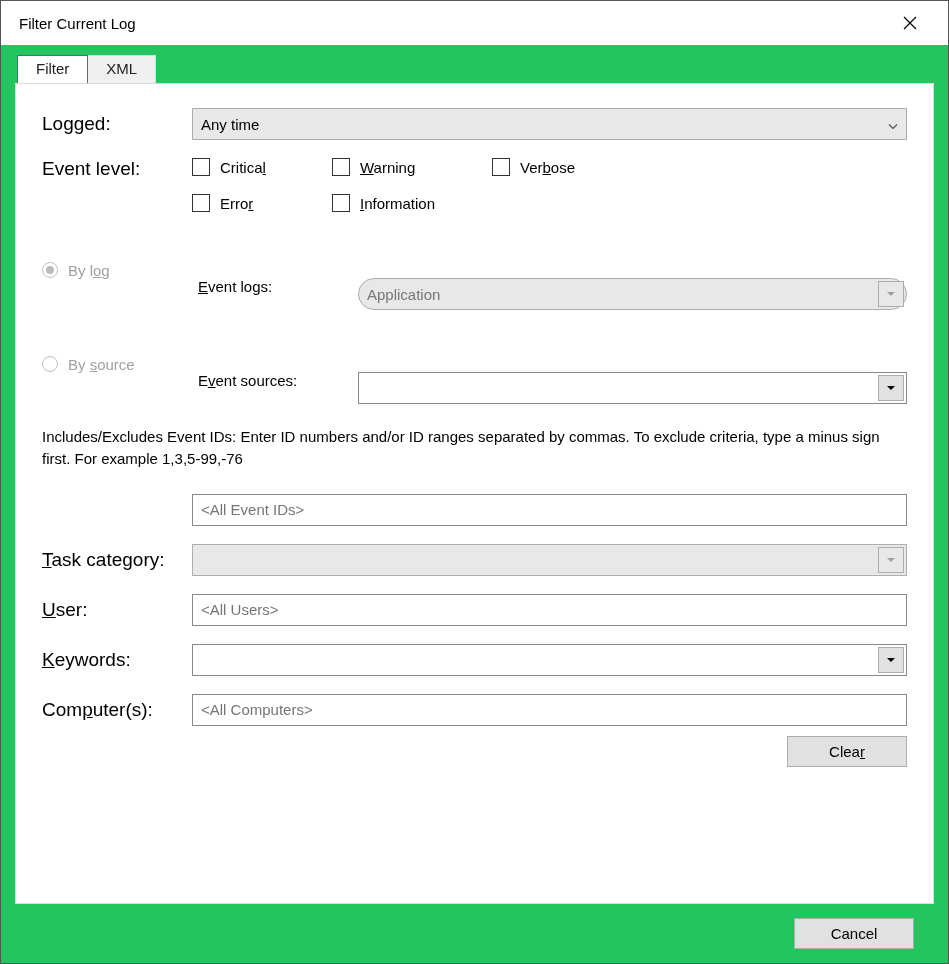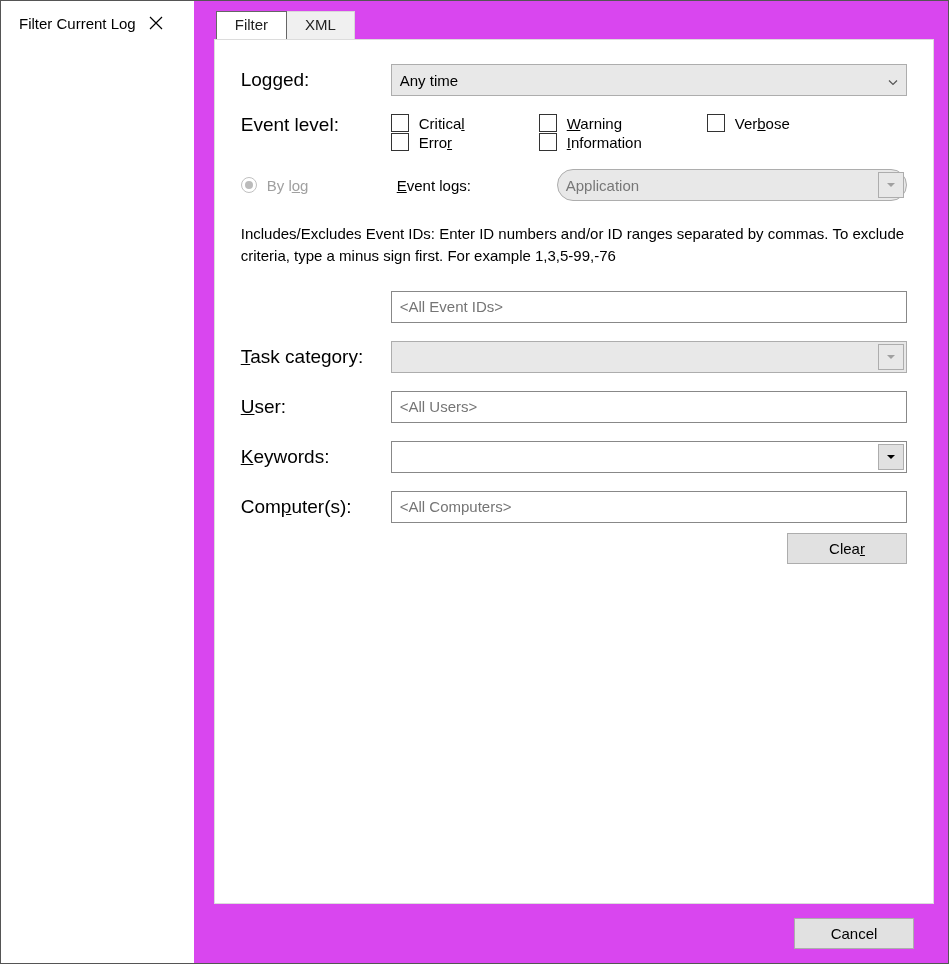--- a/index.html
+++ b/index.html
@@ -8,33 +8,33 @@
     font-family: "Segoe UI", Tahoma, sans-serif;
     font-size: 15px;
     background: #fff;
     color: #000;
   }
   .window {
     width: 949px; height: 964px;
     border: 1px solid #555;
     background: #fff;
     position: relative;
-    display: flex; flex-direction: row;
+    display: flex; flex-direction: column;
   }
   .titlebar {
     height: 44px;
     display: flex; align-items: center;
     padding: 0 18px;
     justify-content: space-between;
   }
   .title { font-size: 15px; }
   .close { width: 40px; height: 30px; display:flex; align-items:center; justify-content:center; cursor:pointer;}
   .close svg { width: 14px; height: 14px; }
   .client {
-    flex: 1; padding: 10px 14px 14px 20px; background:#d946ef;
+    flex: 1; padding: 10px 14px 14px 14px; background:#22c55e;
     display:flex; flex-direction:column;
   }
   .tabs { display:flex; margin-bottom:-1px; margin-left:2px;}
   .tab {
     padding: 4px 18px 6px 18px;
     border: 1px solid #bfbfbf; border-bottom:none;
     background:#f9f9f9; color:#222;
     margin-right:0px; cursor:pointer;
     font-size:15px;
   }
@@ -61,21 +61,21 @@
   .dropdown.grey { background:#e8e8e8; border:1px solid #adadad; position:relative; display:flex; align-items:center;}
   .dropdown .arrow, .combo .arrow { position:absolute; right:8px; top:50%; transform:translateY(-50%); }
   .combo { position:relative; display:flex; align-items:center; background:#fff;}
   .combo.disabled { background:#e8e8e8; color:#888; border:1px solid #adadad;}
   .combo .btn, .dropdown .btn {
     position:absolute; right:2px; top:2px; bottom:2px; width:26px;
     background:#e1e1e1; border:1px solid #adadad;
     display:flex; align-items:center; justify-content:center;
   }
   .combo.disabled .btn{ background:#e8e8e8;}
-  .checkbox-row { display:flex; gap:8px; align-items:center; }
+  .checkbox-row { display:flex; gap:0px; align-items:center; }
   .cb { display:flex; align-items:center; width:140px; font-size:15px;}
   .cb.wide{ width:160px;}
   .cb input { width:18px; height:18px; margin:0 10px 0 0; appearance:none; border:1px solid #333; background:#fff; }
   .radio-row { display:flex; align-items:center; margin-bottom:14px;}
   .radio-row.disabled { color:#a0a0a0;}
   .radio-label{ width:130px; flex-shrink:0;}
   .helptext{ font-size:15px; margin: 22px 0 24px 0; line-height:1.45;}
   .buttons-bottom{ display:flex; justify-content:flex-end; padding: 14px 20px 0 0; gap:14px;}
   .btn-std {
     width:120px; height:31px;
@@ -86,23 +86,23 @@
   .clear-row{ display:flex; justify-content:flex-end; margin-top:10px;}
   .arrow-svg{width:10px;height:6px;}
   .radio-circ{
     width:16px;height:16px;border:1px solid #999;border-radius:50%;
     margin:0 10px 0 0;display:inline-flex;align-items:center;justify-content:center;flex-shrink:0;
     background:#fff;
   }
   .radio-circ.checked::after{content:"";width:8px;height:8px;border-radius:50%;background:#888;}
   .radio-row.disabled .radio-circ{border-color:#c0c0c0;}
   .radio-row.disabled .radio-circ.checked::after{background:#bbb;}
-  .twocol{ display:flex; align-items:center;}
+  .twocol{ display:flex; margin-top:48px;}
   .twocol .sublabel{width:160px; flex-shrink:0; font-size:15px;}
-  .line2{ margin-top:1px;}
+  .line2{ margin-top:18px;}
   .panel .row:last-child{margin-bottom:0;}
 </style>
 </head>
 <body>
 
 <div class="window">
   <div class="titlebar">
     <span class="title">Filter Current Log</span>
     <div class="close">
       <svg viewBox="0 0 14 14">
@@ -172,20 +172,35 @@
             <span style="color:#777;">Application</span>
             <div class="btn">
                 <svg class="arrow-svg" viewBox="0 0 10 6">
                   <polygon points="1,1 9,1 5,5" fill="#a0a0a0"></polygon>
                 </svg>
               </div>
           </div>
         </div>
       </div>
 
+      <div class="radio-row disabled" style="margin-bottom:4px;">
+        <span class="radio-circ"></span>
+        <span class="radio-label"><span>By </span><span class="u">s</span><span>ource</span></span>
+        <div class="twocol" style="flex:1;">
+          <span class="sublabel" style="color:#000;"><span>E</span><span class="u">v</span><span>ent sources:</span></span>
+          <div class="combo" style="flex:1;">
+            <span></span>
+            <div class="btn">
+                <svg class="arrow-svg" viewBox="0 0 10 6">
+                  <polygon points="1,1 9,1 5,5" fill="#000"></polygon>
+                </svg>
+              </div>
+          </div>
+        </div>
+      </div>
 
       <div class="helptext">Includes/Excludes Event IDs: Enter ID numbers and/or ID ranges separated by commas. To exclude criteria, type a minus sign first. For example 1,3,5-99,-76</div>
 
       <div class="row">
         <div class="label-col"></div>
         <div class="field-col">
           <input class="textbox" style="color: rgb(136, 136, 136);" placeholder="&lt;All Event IDs&gt;">
         </div>
       </div>
 

